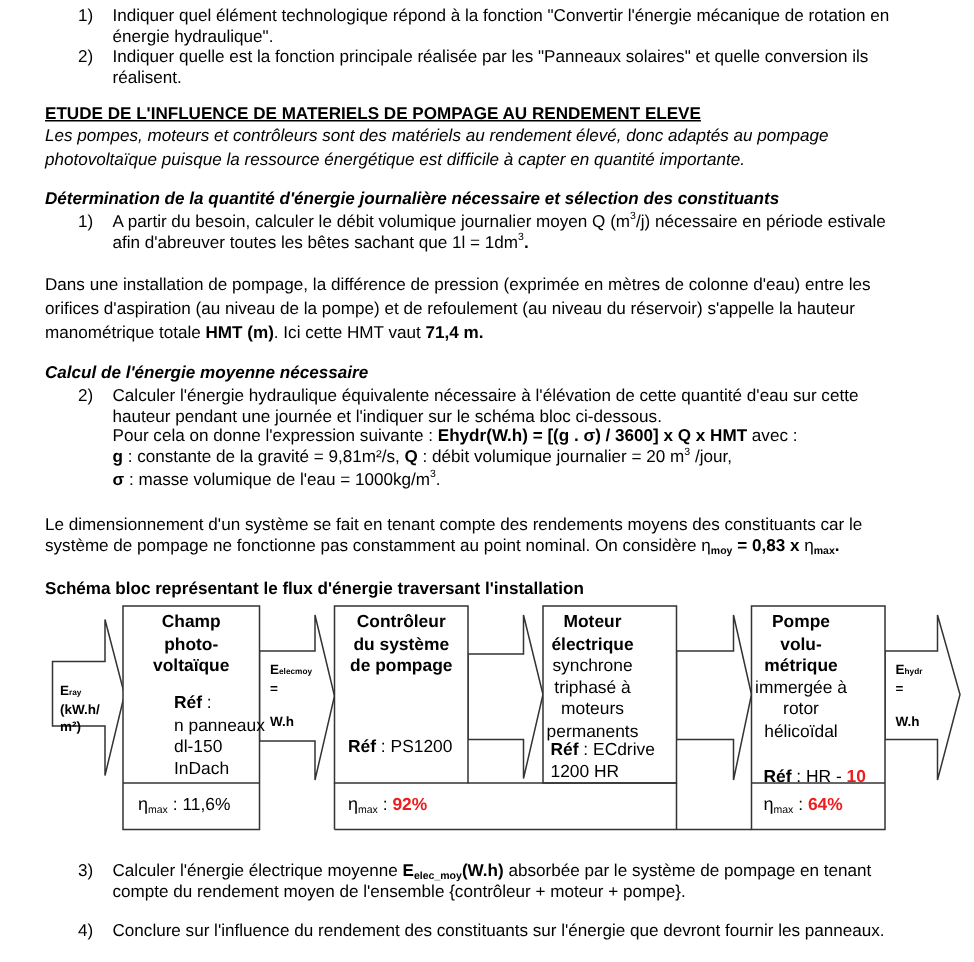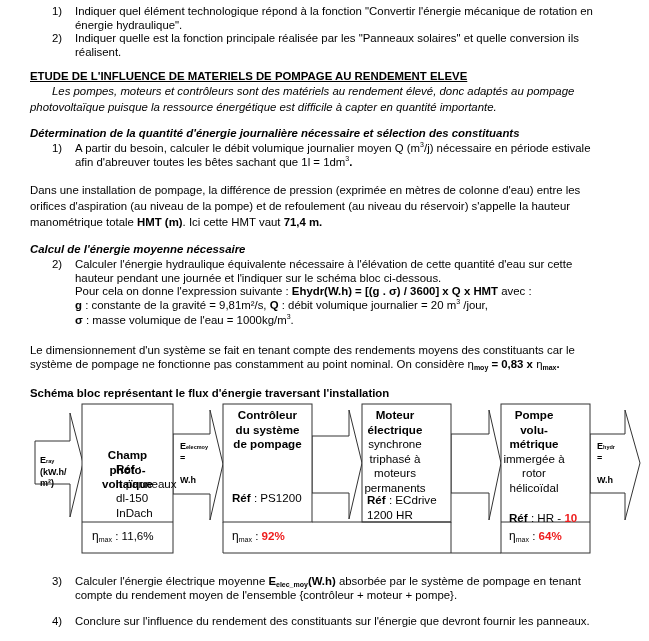--- a/index.html
+++ b/index.html
@@ -26,21 +26,21 @@
   <span class="abs" style="left:75px; top:4px;">Indiquer quel élément technologique répond à la fonction "Convertir l'énergie mécanique de rotation en</span>
   <span class="abs" style="left:75px; top:18px;">énergie hydraulique".</span>
 </div>
 <div>
   <span class="abs" style="left:52px; top:31px;">2)</span>
   <span class="abs" style="left:75px; top:31px;">Indiquer quelle est la fonction principale réalisée par les "Panneaux solaires" et quelle conversion ils</span>
   <span class="abs" style="left:75px; top:45px;">réalisent.</span>
 </div>
 
 <div class="abs b u" style="left:30px; top:69px;">ETUDE DE L'INFLUENCE DE MATERIELS DE POMPAGE AU RENDEMENT ELEVE</div>
-<div class="abs i" style="left:30px; top:84px;margin-left:22px;">Les pompes, moteurs et contrôleurs sont des matériels au rendement élevé, donc adaptés au pompage</div>
+<div class="abs i" style="left:30px; top:84px;">Les pompes, moteurs et contrôleurs sont des matériels au rendement élevé, donc adaptés au pompage</div>
 <div class="abs i" style="left:30px; top:100px;">photovoltaïque puisque la ressource énergétique est difficile à capter en quantité importante.</div>
 
 <div class="abs b i" style="left:30px; top:126px;">Détermination de la quantité d'énergie journalière nécessaire et sélection des constituants</div>
 <span class="abs" style="left:52px; top:141px;">1)</span>
 <div class="abs" style="left:75px; top:141px;">
   <span>A partir du besoin, calculer le débit volumique journalier moyen Q (m</span><sup>3</sup><span>/j) nécessaire en période estivale</span>
 </div>
 <div class="abs" style="left:75px; top:155px;">
   <span>afin d'abreuver toutes les bêtes sachant que 1l = 1dm</span><sup>3</sup><span class="b">.</span>
 </div>
@@ -113,21 +113,21 @@
   <span>=</span><br><br>
   <span>W.h</span>
 </div>
 
 <div class="lbl" style="left:597px; top:441px;">
   <span>E</span><span class="s">hydr</span><br>
   <span>=</span><br><br>
   <span>W.h</span>
 </div>
 
-<div class="cell b" style="left:82px; top:408px; width:91px;margin-top:40px;">
+<div class="cell b" style="left:82px; top:408px; width:91px;">
   <div>Champ</div>
   <div>photo-</div>
   <div>voltaïque</div>
 </div>
 <div class="cell" style="left:92px; top:462px; text-align:left;margin-left:24px;">
   <div><span class="b">Réf</span><span> :</span></div>
   <div>n panneaux</div>
   <div>dl-150</div>
   <div>InDach</div>
 </div>

